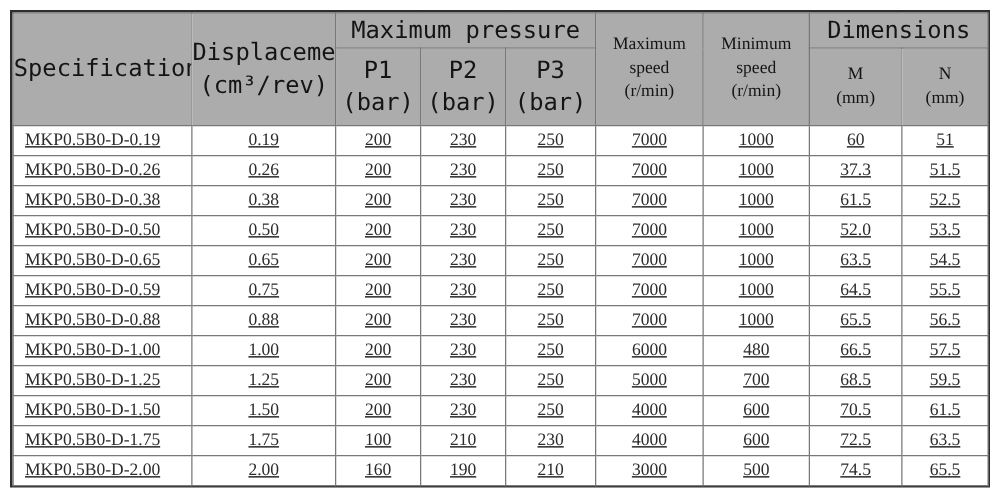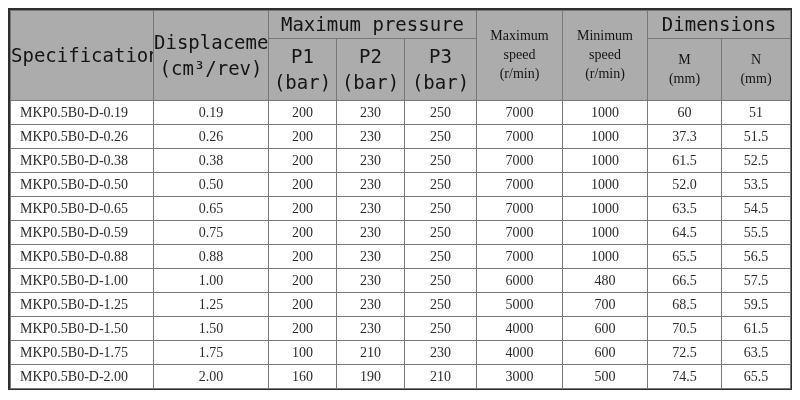--- a/index.html
+++ b/index.html
@@ -46,21 +46,21 @@
   th.mono {
     font-family: "DejaVu Sans Mono", "Liberation Mono", monospace;
     font-size: 19px;
   }
   th.serif-head {
     font-family: Liberation Serif, serif;
     font-size: 14px;
   }
   tr.hdr-top { height: 28px; }
   tr.hdr-bottom { height: 62px; }
-  tbody tr { height: 24px; }
+  tbody tr { height: 24px; text-decoration: underline; }
   tbody td {
     background: #ffffff;
     color: #2b2b2b;
     font-family: "Liberation Serif", serif;
     font-size: 14px;
   }
   tbody td.spec-col {
     text-align: left;
     padding-left: 9px;
   }

